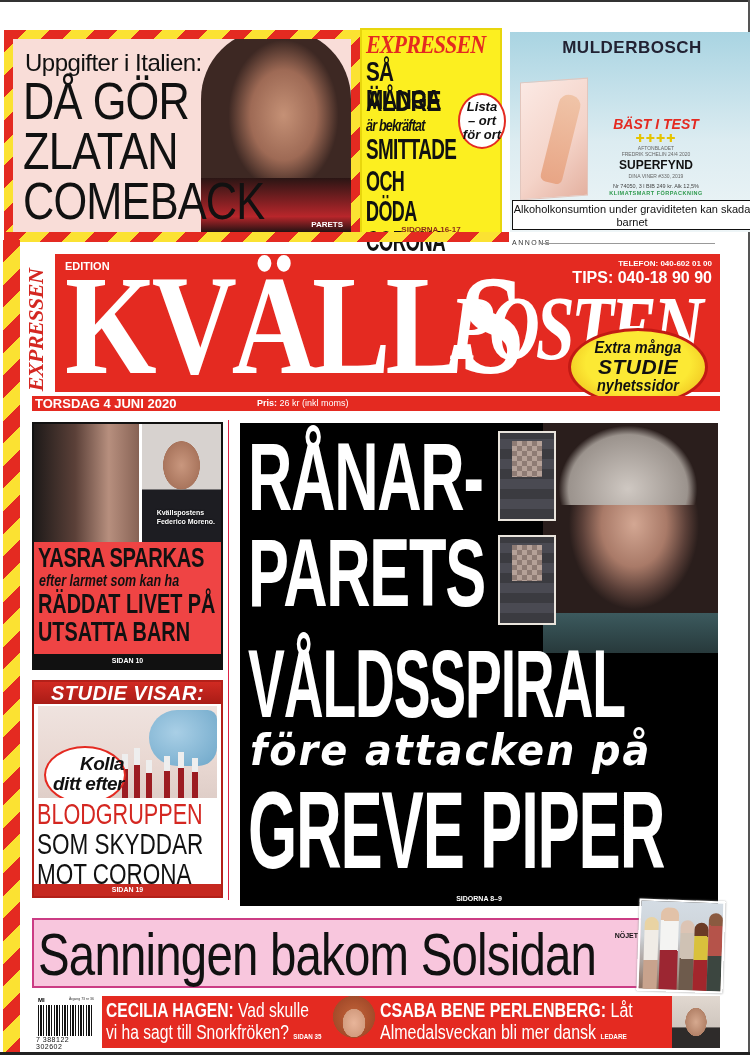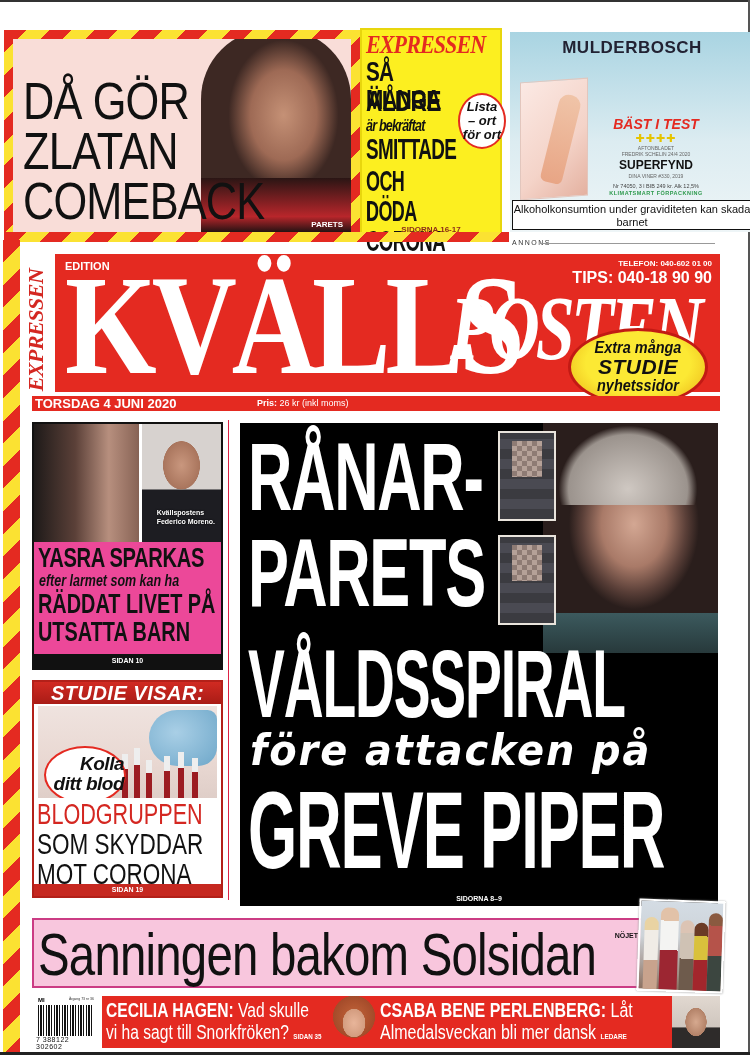--- a/index.html
+++ b/index.html
@@ -64,21 +64,21 @@
   .mast-badge { position: absolute; left: 568px; top: 328px; width: 140px; height: 78px; border-radius: 50%; background: radial-gradient(ellipse at 50% 45%, #fce934 55%, #f0c520 80%); border: 3px solid #c21a14; text-align: center; font-weight: bold; color: #111; }
   .mast-badge .b1 { font-size: 17px; line-height: 18px; font-style: italic; margin-top: 8px; transform: scaleX(0.85); }
   .mast-badge .b2 { font-size: 21px; line-height: 20px; font-style: italic; letter-spacing: 0.5px; }
   .mast-badge .b3 { font-size: 17px; line-height: 18px; font-style: italic; transform: scaleX(0.85); }
   .date-bar { position: absolute; left: 32px; top: 396px; width: 688px; height: 15px; background: #e42a21; }
   .date-text { position: absolute; left: 3px; top: 0; font-weight: bold; font-size: 13px; line-height: 15px; color: #fff; }
   .price-text { position: absolute; left: 225px; top: 2px; font-size: 9px; color: #fff; }
   .price-text b { font-weight: bold; }
 
   
-  .yasra-box { position: absolute; left: 32px; top: 422px; width: 191px; height: 248px; background: #ec4899; border: 2px solid #111; }
+  .yasra-box { position: absolute; left: 32px; top: 422px; width: 191px; height: 248px; background: #ef4444; border: 2px solid #111; }
   .yasra-photo { position: absolute; left: 0; top: 0; width: 187px; height: 118px; background: linear-gradient(90deg, #1e1a19 0%, #5b4038 22%, #b78f7e 40%, #8b6658 55%, #4a3a36 66%, #c2b8b3 74%, #e3ddd9 100%); }
   .yasra-man { position: absolute; right: 0; top: 0; width: 82px; height: 118px; background: radial-gradient(ellipse 26px 34px at 50% 35%, #c9977e 0%, #a9755d 70%, transparent 72%), linear-gradient(180deg, #d7d2cf 0%, #d7d2cf 55%, #1d1d22 56%); border-left: 3px solid #fff; }
   .yasra-caption { position: absolute; right: 6px; top: 84px; font-size: 7px; color: #fff; font-weight: bold; line-height: 9px; text-shadow: 0 0 2px #000; }
   .yasra-l1 { position: absolute; left: 4px; top: 120px; font-weight: bold; font-size: 28px; line-height: 28px; color: #111; transform: scaleX(0.72); transform-origin: left top; white-space: nowrap; letter-spacing: -0.5px; }
   .yasra-l2 { position: absolute; left: 5px; top: 149px; font-style: italic; font-weight: bold; font-size: 16px; line-height: 16px; color: #111; transform: scaleX(0.78); transform-origin: left top; white-space: nowrap; }
   .yasra-l3 { position: absolute; left: 4px; top: 166px; font-weight: bold; font-size: 28px; line-height: 28px; color: #111; transform: scaleX(0.71); transform-origin: left top; white-space: nowrap; }
   .yasra-l4 { position: absolute; left: 4px; top: 194px; font-weight: bold; font-size: 28px; line-height: 28px; color: #111; transform: scaleX(0.71); transform-origin: left top; white-space: nowrap; }
   .yasra-foot { position: absolute; left: 0; right: 0; bottom: 0; height: 14px; background: #111; text-align: center; font-size: 7px; font-weight: bold; color: #fff; line-height: 14px; }
 
   
@@ -136,20 +136,21 @@
 </head>
 <body>
 
 <div class="frame-top"></div>
 <div class="frame-right"></div>
 
 <div class="zlatan-box stripes">
   <div class="zlatan-inner">
     <div class="zlatan-photo"></div>
     <div class="zlatan-shirt"></div>
+    <div class="zlatan-kicker">Uppgifter i Italien:</div>
     <div class="zlatan-head">
       <div>DÅ GÖR</div>
       <div>ZLATAN</div>
       <div>COMEBACK</div>
     </div>
     <div class="zlatan-sport">PARETS</div>
   </div>
 </div>
 
 <div class="corona-box">
@@ -230,21 +231,21 @@
     <div class="tube" style="left:56px;height:48px;"></div>
     <div class="tube" style="left:66px;height:36px;"></div>
     <div class="tube" style="left:84px;height:44px;"></div>
     <div class="tube" style="left:96px;height:50px;"></div>
     <div class="tube" style="left:108px;height:38px;"></div>
     <div class="tube" style="left:126px;height:42px;"></div>
     <div class="tube" style="left:140px;height:46px;"></div>
     <div class="tube" style="left:154px;height:40px;"></div>
     <div class="blood-badge">
       <div>Kolla</div>
-      <div>ditt blod</div>
+      <div>ditt efter</div>
     </div>
   </div>
   <div class="blood-l1">BLODGRUPPEN</div>
   <div class="blood-l2">SOM SKYDDAR</div>
   <div class="blood-l3">MOT CORONA</div>
   <div class="blood-foot">SIDAN 19</div>
 </div>
 
 <div class="col-divider"></div>
 

